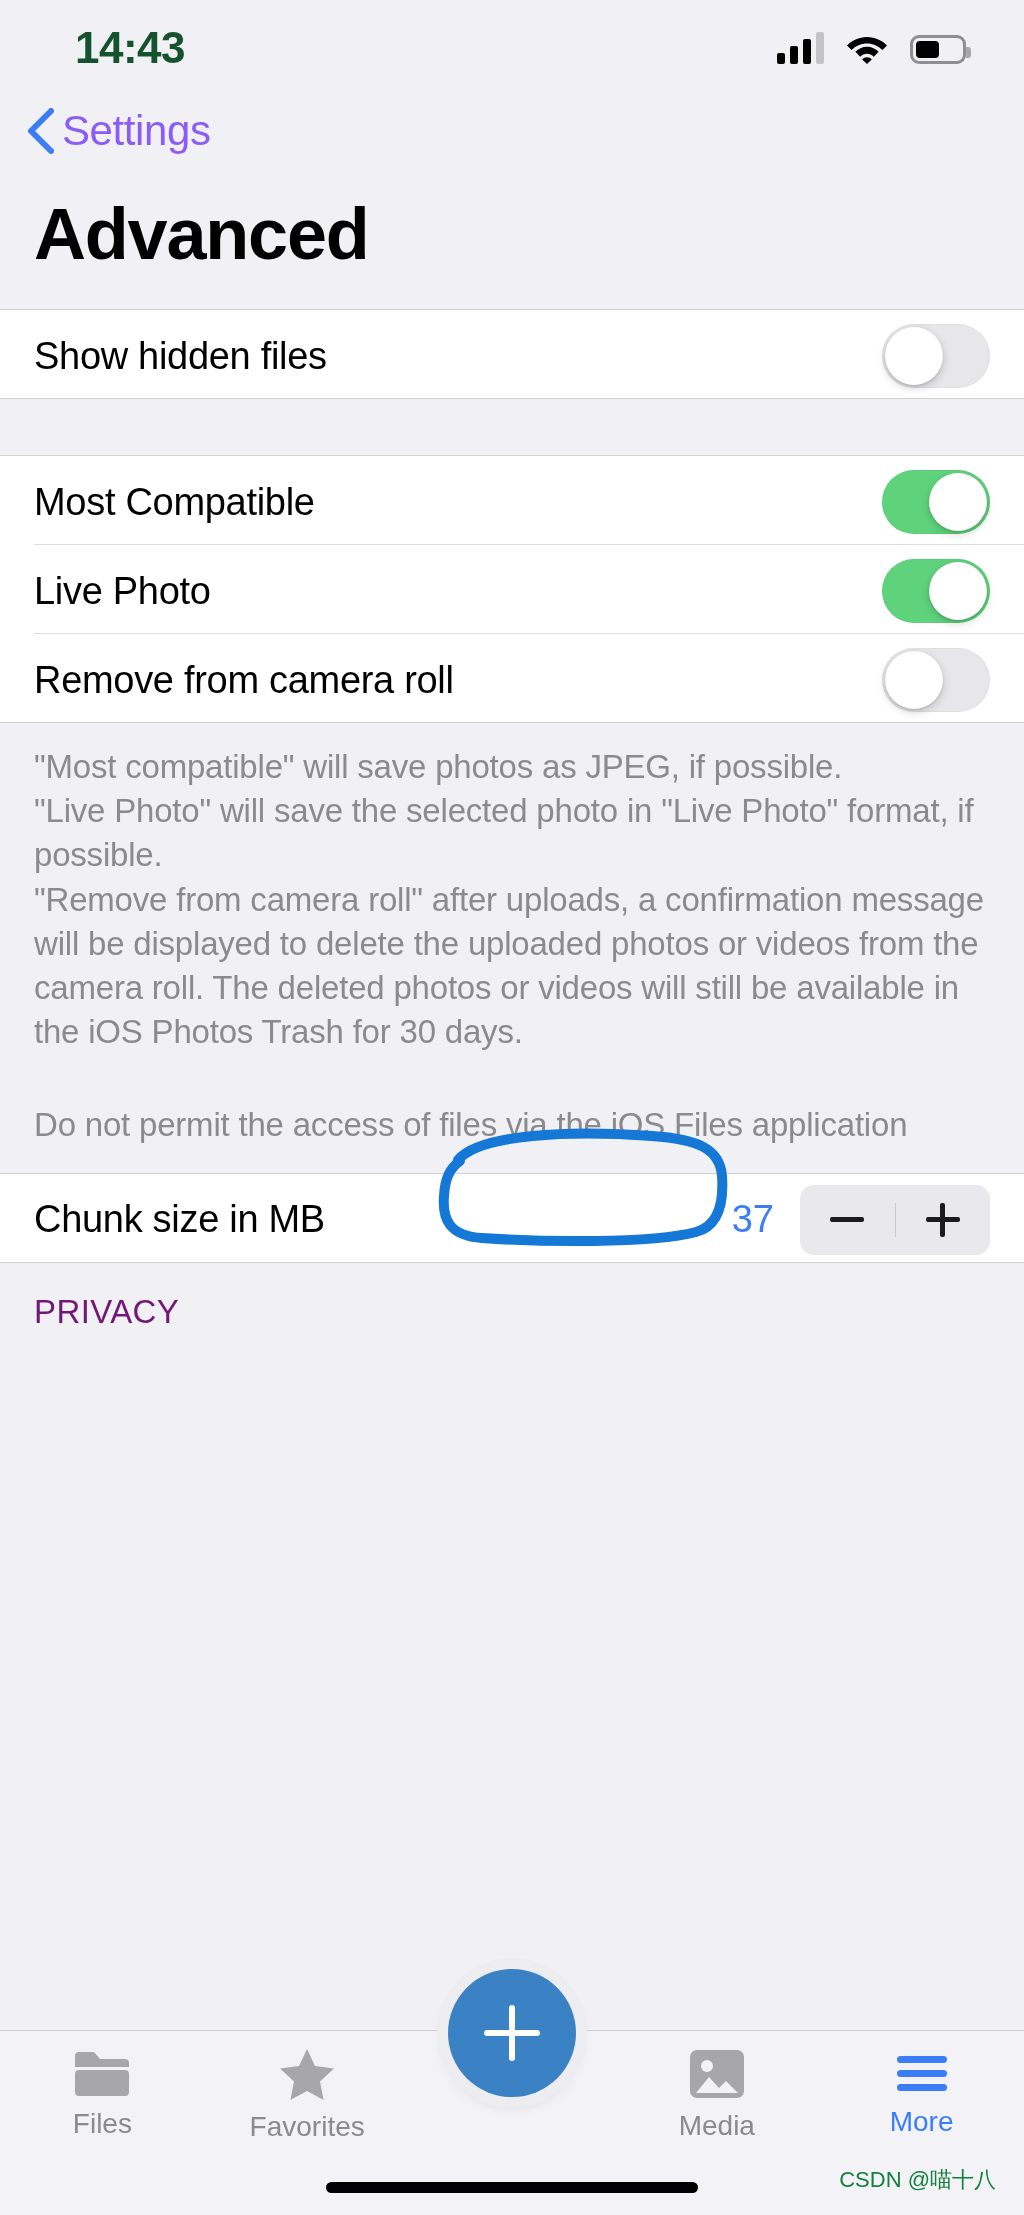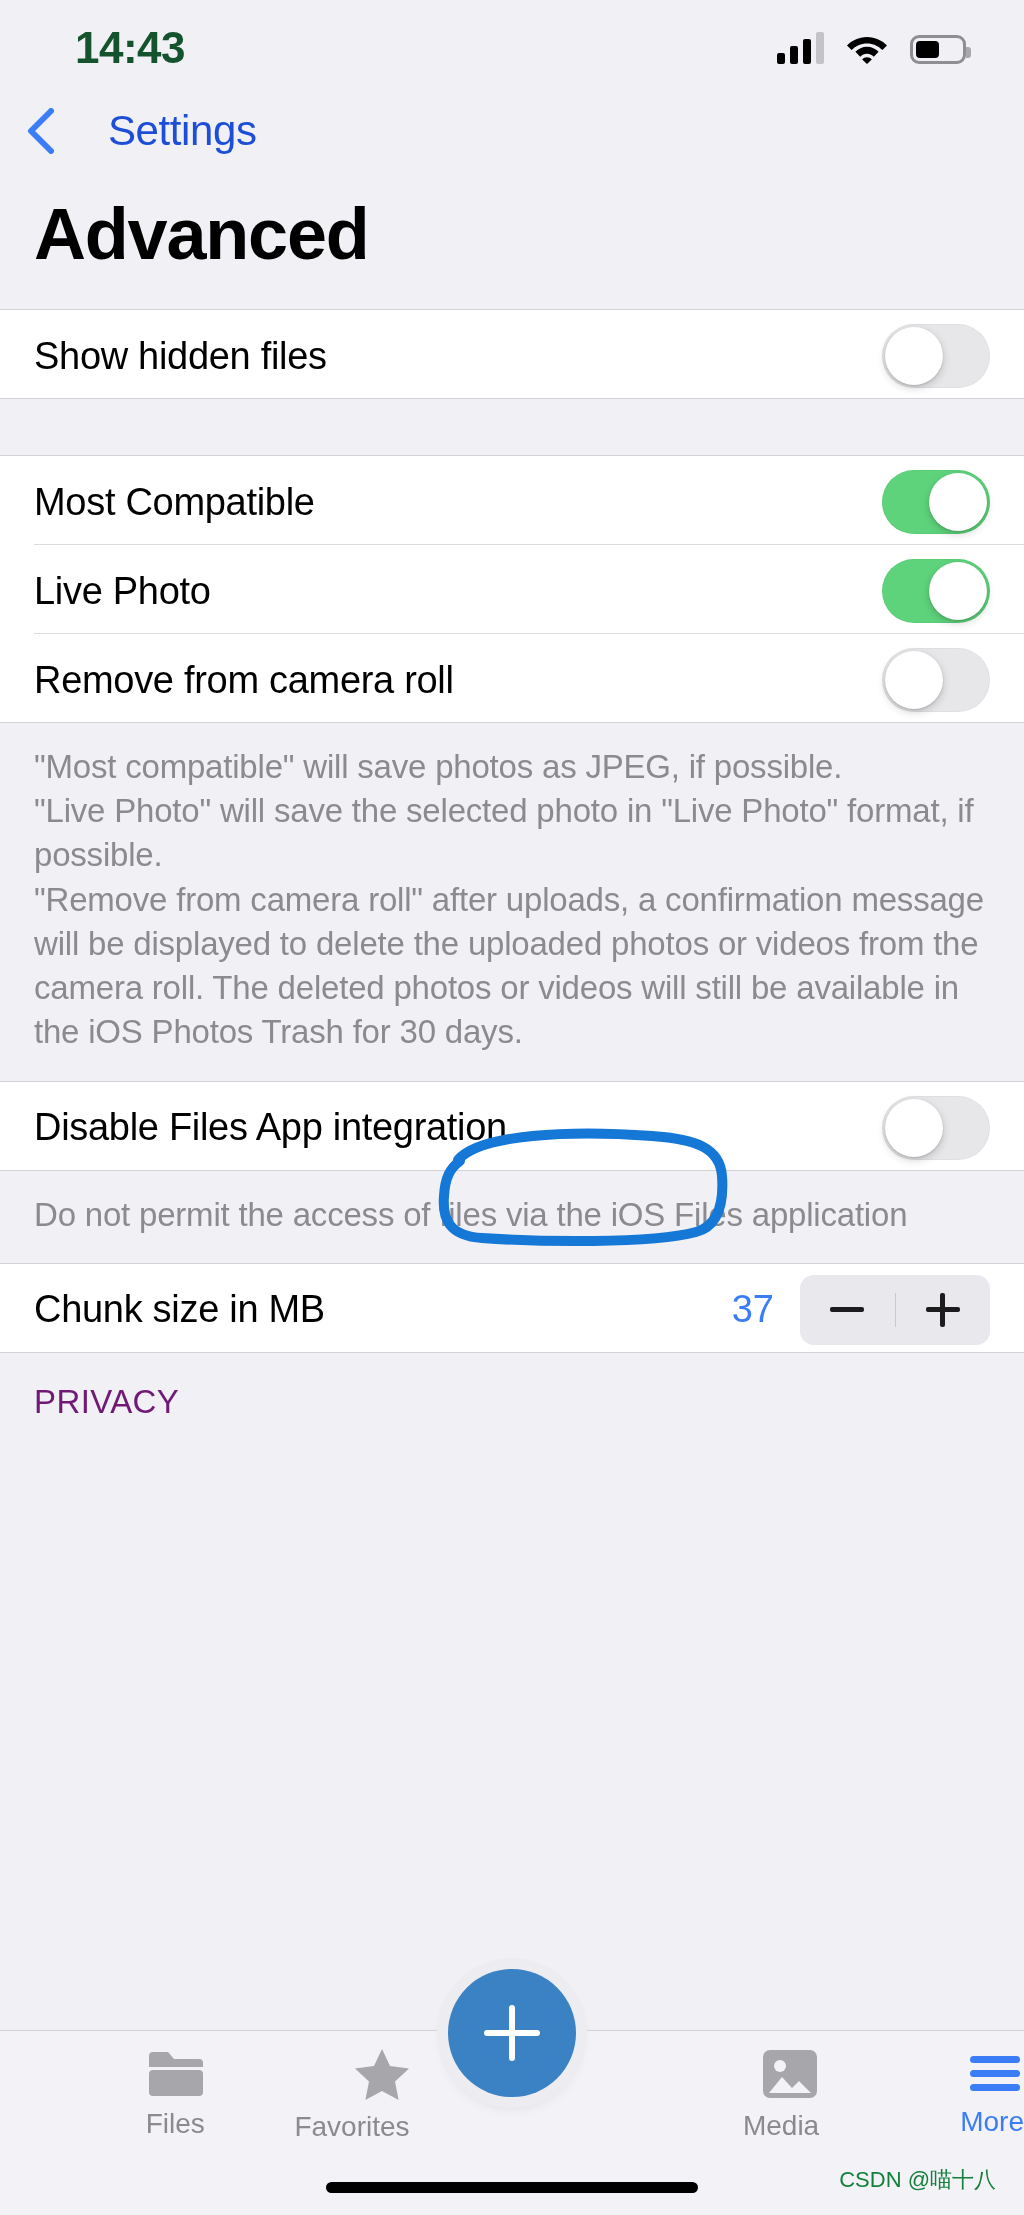--- a/index.html
+++ b/index.html
@@ -28,21 +28,21 @@
   .battery { position:relative; width:56px; height:29px; border:3px solid #8e8e93;
              border-radius:9px; }
   .battery .fill { position:absolute; left:3px; top:3px; bottom:3px; width:45%;
                    background:#000; border-radius:4px; }
   .battery .cap { position:absolute; right:-8px; top:9px; width:5px; height:11px;
                   background:#a8a8ad; border-radius:0 3px 3px 0; }
 
   
   .navback { display:flex; align-items:center; padding:0 0 0 26px; height:72px; gap:8px; }
   .chev { width:28px; height:46px; }
-  .navback-label { font-size:42px; color:#1d4ed8; letter-spacing:-0.4px;margin-left:46px; }
+  .navback-label { font-size:42px; color:#8b5cf6; letter-spacing:-0.4px; }
   .largetitle {
     font-size:72px; font-weight:700; color:#000;
     padding:26px 0 34px 34px; letter-spacing:-1.2px;
   }
 
   
   .group { background:#fff; }
   .sep-top { border-top:1px solid #d2d2d7; }
   .sep-bottom { border-bottom:1px solid #d2d2d7; }
   .row {
@@ -98,21 +98,21 @@
   
   .annot { position:absolute; left:420px; top:1128px; width:320px; height:130px;
            pointer-events:none; }
 
   
   .tabbar {
     position:absolute; left:0; right:0; bottom:0; height:185px;
     background:#f2f2f7; border-top:1px solid #d2d2d7;
   }
   .tabs { display:flex; height:128px; align-items:center; }
-  .tab { flex:1; display:flex; flex-direction:column; align-items:flex-end;
+  .tab { flex:1; display:flex; flex-direction:column; align-items:center;
          justify-content:center; gap:10px; cursor:pointer; }
   .tab .tlabel { font-size:28px; color:#8a8a8f; }
   .tab.active .tlabel { color:#3b7df6; }
   .fab {
     position:absolute; left:50%; transform:translateX(-50%);
     top:-62px; width:128px; height:128px; border-radius:50%;
     background:#3b82c4; display:flex; align-items:center; justify-content:center;
     box-shadow:0 0 0 11px #ececf1, 0 6px 16px rgba(0,0,0,.18); cursor:pointer;
   }
   .fab .pl { position:relative; width:56px; height:56px; }
@@ -190,28 +190,20 @@
       <span class="row-label">Remove from camera roll</span>
       <div class="switch off">
           <div class="knob"></div>
         </div>
     </div>
   </div>
   <div class="footer">"Most compatible" will save photos as JPEG, if possible.
 "Live Photo" will save the selected photo in "Live Photo" format, if possible.
 "Remove from camera roll" after uploads, a confirmation message will be displayed to delete the uploaded photos or videos from the camera roll. The deleted photos or videos will still be available in the iOS Photos Trash for 30 days.</div>
 
-  <div class="group sep-top sep-bottom">
-    <div class="row">
-      <span class="row-label">Disable Files App integration</span>
-      <div class="switch off">
-          <div class="knob"></div>
-        </div>
-    </div>
-  </div>
   <div class="footer">Do not permit the access of files via the iOS Files application</div>
 
   <div class="group sep-top sep-bottom">
     <div class="row">
       <span class="row-label">Chunk size in MB</span>
       <div class="stepper-wrap">
         <span class="stepper-value">37</span>
         <div class="stepper">
           <button>
             <span class="minus"></span>

